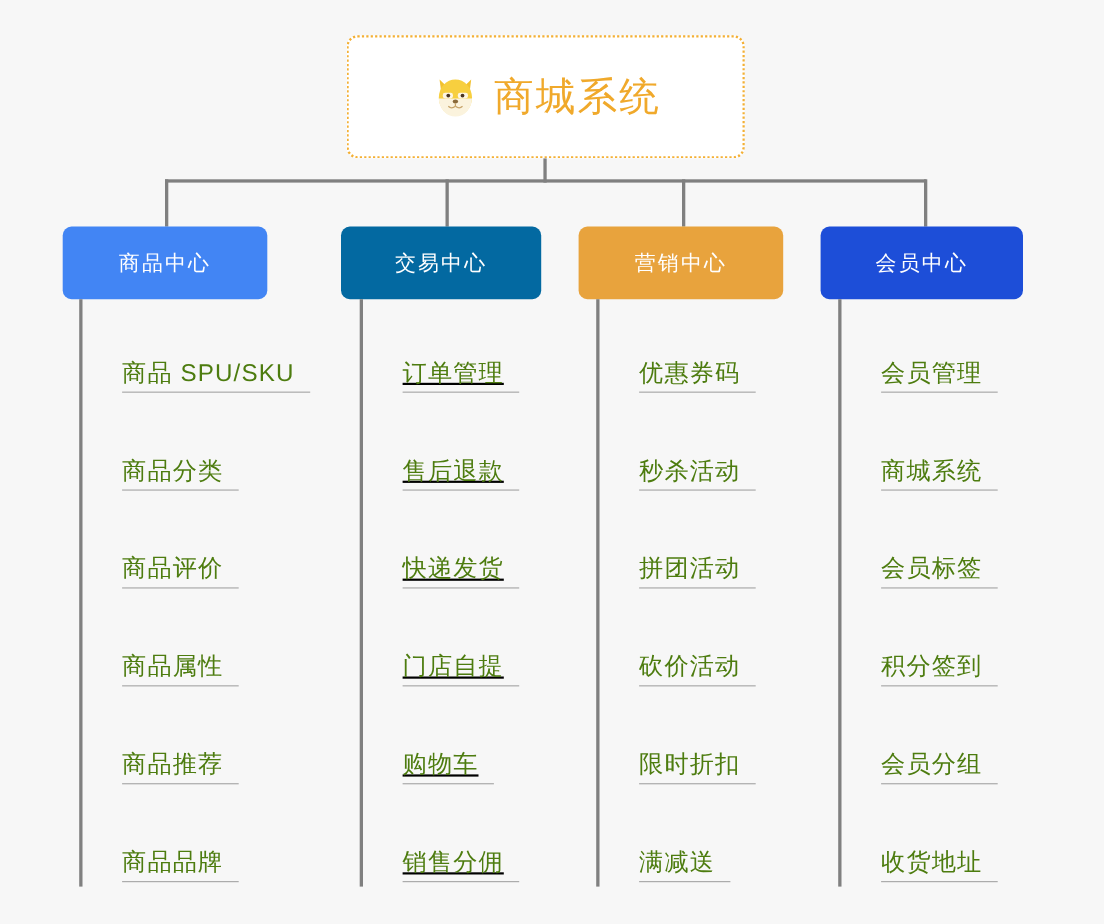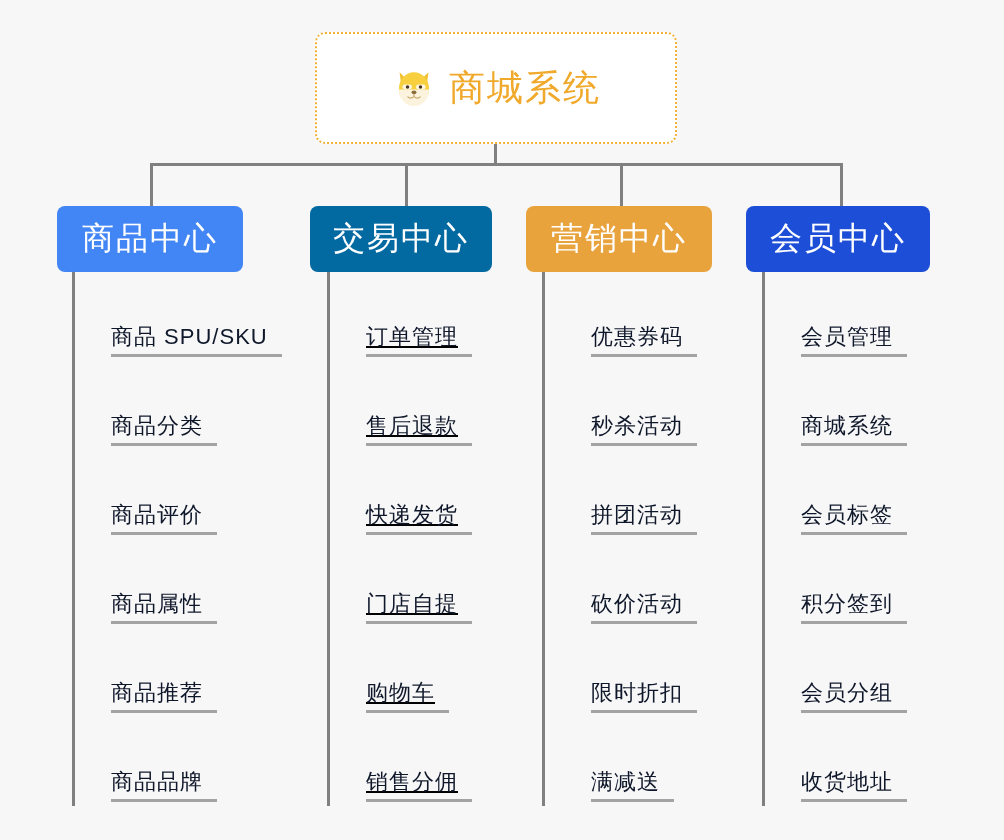--- a/index.html
+++ b/index.html
@@ -62,43 +62,43 @@
     position: absolute;
     top: 206px;
   }
   .cap {
     height: 66px;
     border-radius: 8px;
     display: flex;
     align-items: center;
     justify-content: center;
     color: #ffffff;
-    font-size: 32px;
+    font-size: 19px;
     letter-spacing: 2px;
     white-space: nowrap;
   }
   .leaf-list {
     position: relative;
     margin-top: 0px;
     border-left: 3px solid #808080;
     padding-left: 0px;
   }
   .leaf {
     height: 89px;
     display: flex;
     align-items: flex-end;
     justify-content: flex-start;
     padding-left: 36px;
     padding-bottom: 4px;
   }
   .leaf-label {
     font-size: 22px;
-    color: #0f172a;
+    color: #4d7c0f;
     white-space: nowrap;
-    border-bottom: 3px solid #a3a3a3;
+    border-bottom: 1px solid #a3a3a3;
     padding: 0 14px 4px 0;
     line-height: 1.25;
     letter-spacing: 1px;
   }
 </style>
 </head>
 <body>
 
 <div id="stage">
 
@@ -171,21 +171,21 @@
           <span class="leaf-label">购物车</span>
         </div>
         <div class="leaf">
           <span class="leaf-label">销售分佣</span>
         </div>
       </div>
     </div>
     <div class="vline" style="left: 620px; top: 163px; height: 43px;"></div>
     <div class="column" style="left: 526px; width: 186px;">
       <div class="cap" style="background: rgb(232, 163, 61); width: 186px;">营销中心</div>
-      <div class="leaf-list" style="margin-left: 16px; padding-left: 10px;">
+      <div class="leaf-list" style="margin-left: 16px;">
         <div class="leaf">
           <span class="leaf-label">优惠券码</span>
         </div>
         <div class="leaf">
           <span class="leaf-label">秒杀活动</span>
         </div>
         <div class="leaf">
           <span class="leaf-label">拼团活动</span>
         </div>
         <div class="leaf">

